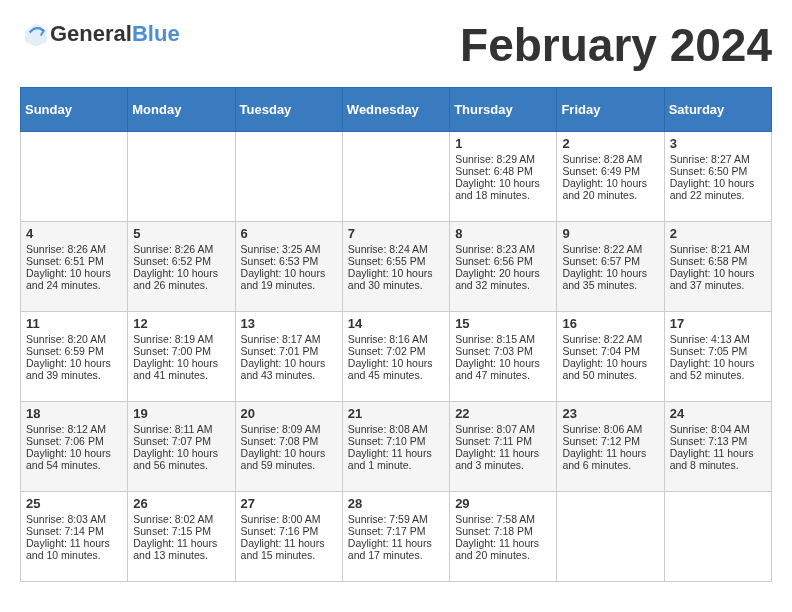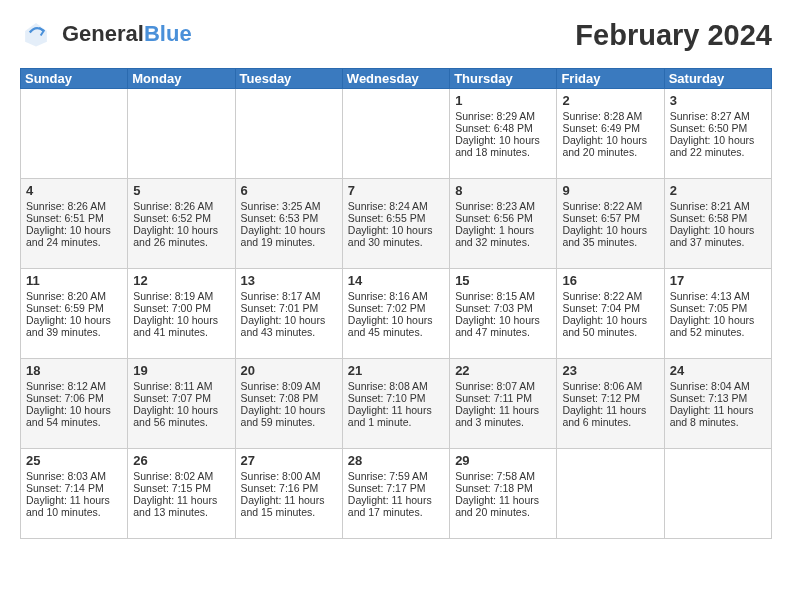--- a/index.html
+++ b/index.html
@@ -12,51 +12,50 @@
     }
     .header-section {
       display: flex;
       justify-content: space-between;
       align-items: flex-start;
       margin-bottom: 16px;
     }
     .logo {
       display: flex;
       align-items: center;
-      gap: 12px;
     }
     .logo-icon {
       width: 28px;
       height: 28px;
       margin-left: 2px;
     }
     .title-section {
       text-align: right;
     }
     .calendar-title {
-      font-size: 29px;
+      font-size: 46px;
       font-weight: bold;
       color: #333;
       line-height: 1.1;
     }
     .calendar-subtitle {
       font-size: 16px;
       color: #333;
     }
     table {
       width: 100%;
       border-collapse: collapse;
       table-layout: fixed;
     }
     thead tr th {
       background-color: #3a7abf;
       color: #fff;
       font-size: 13px;
       font-weight: bold;
-      padding: 2px 4px;
+      padding: 14px 4px;
       text-align: left;
       border: 1px solid #2a6aaf;
     }
     tbody tr td {
       border: 1px solid #ccc;
       vertical-align: top;
       padding: 4px 5px;
       font-size: 10.5px;
       color: #333;
       height: 90px;
@@ -121,21 +120,21 @@
         <td class="empty-cell"></td>
         <td><span class="day-number">1</span><span>Sunrise: 8:29 AM</span><br><span>Sunset: 6:48 PM</span><br><span>Daylight: 10 hours and 18 minutes.</span></td>
         <td><span class="day-number">2</span><span>Sunrise: 8:28 AM</span><br><span>Sunset: 6:49 PM</span><br><span>Daylight: 10 hours and 20 minutes.</span></td>
         <td><span class="day-number">3</span><span>Sunrise: 8:27 AM</span><br><span>Sunset: 6:50 PM</span><br><span>Daylight: 10 hours and 22 minutes.</span></td>
       </tr>
       <tr>
         <td><span class="day-number">4</span><span>Sunrise: 8:26 AM</span><br><span>Sunset: 6:51 PM</span><br><span>Daylight: 10 hours and 24 minutes.</span></td>
         <td><span class="day-number">5</span><span>Sunrise: 8:26 AM</span><br><span>Sunset: 6:52 PM</span><br><span>Daylight: 10 hours and 26 minutes.</span></td>
         <td><span class="day-number">6</span><span>Sunrise: 3:25 AM</span><br><span>Sunset: 6:53 PM</span><br><span>Daylight: 10 hours and 19 minutes.</span></td>
         <td><span class="day-number">7</span><span>Sunrise: 8:24 AM</span><br><span>Sunset: 6:55 PM</span><br><span>Daylight: 10 hours and 30 minutes.</span></td>
-        <td><span class="day-number">8</span><span>Sunrise: 8:23 AM</span><br><span>Sunset: 6:56 PM</span><br><span>Daylight: 1 hours and 32 minutes.</span></td>
+        <td><span class="day-number">8</span><span>Sunrise: 8:23 AM</span><br><span>Sunset: 6:56 PM</span><br><span>Daylight: 20 hours and 32 minutes.</span></td>
         <td><span class="day-number">9</span><span>Sunrise: 8:22 AM</span><br><span>Sunset: 6:57 PM</span><br><span>Daylight: 10 hours and 35 minutes.</span></td>
         <td><span class="day-number">2</span><span>Sunrise: 8:21 AM</span><br><span>Sunset: 6:58 PM</span><br><span>Daylight: 10 hours and 37 minutes.</span></td>
       </tr>
       <tr>
         <td><span class="day-number">11</span><span>Sunrise: 8:20 AM</span><br><span>Sunset: 6:59 PM</span><br><span>Daylight: 10 hours and 39 minutes.</span></td>
         <td><span class="day-number">12</span><span>Sunrise: 8:19 AM</span><br><span>Sunset: 7:00 PM</span><br><span>Daylight: 10 hours and 41 minutes.</span></td>
         <td><span class="day-number">13</span><span>Sunrise: 8:17 AM</span><br><span>Sunset: 7:01 PM</span><br><span>Daylight: 10 hours and 43 minutes.</span></td>
         <td><span class="day-number">14</span><span>Sunrise: 8:16 AM</span><br><span>Sunset: 7:02 PM</span><br><span>Daylight: 10 hours and 45 minutes.</span></td>
         <td><span class="day-number">15</span><span>Sunrise: 8:15 AM</span><br><span>Sunset: 7:03 PM</span><br><span>Daylight: 10 hours and 47 minutes.</span></td>
         <td><span class="day-number">16</span><span>Sunrise: 8:22 AM</span><br><span>Sunset: 7:04 PM</span><br><span>Daylight: 10 hours and 50 minutes.</span></td>

